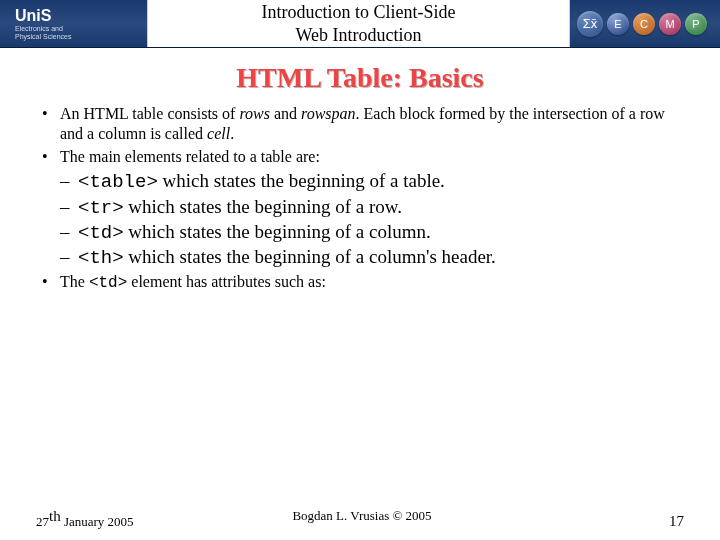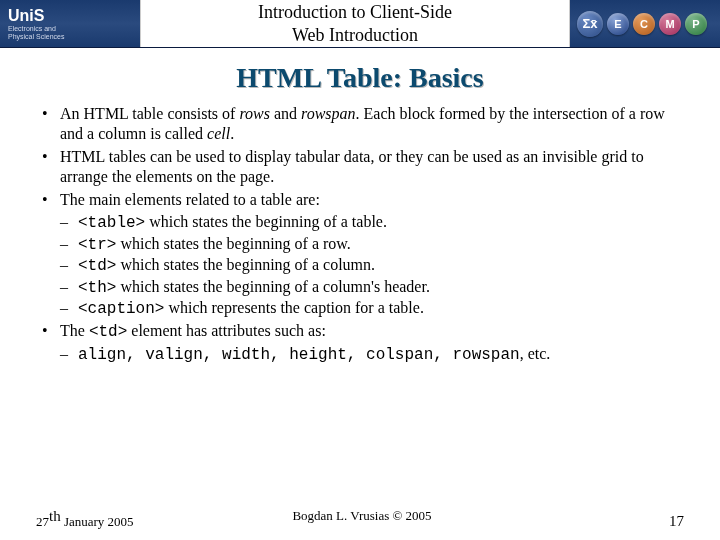--- a/index.html
+++ b/index.html
@@ -21,20 +21,21 @@
     border-bottom: 1px solid #0a1a3e;
   }
   .header-left {
     width: 140px;
     height: 100%;
     display: flex;
     flex-direction: column;
     justify-content: center;
     padding-left: 8px;
     color: #fff;
+    margin-left: 7px;
   }
   .unis-logo {
     font-size: 16px;
     font-weight: bold;
     font-family: Arial, sans-serif;
     color: #ffffff;
   }
   .unis-sub {
     font-size: 7px;
     color: #d0d8ea;
@@ -67,53 +68,53 @@
     padding-right: 6px;
   }
   .badge {
     width: 22px;
     height: 22px;
     border-radius: 50%;
     display: flex;
     align-items: center;
     justify-content: center;
     font-size: 11px;
-    font-weight: bold;
+    font-weight: normal;
     font-family: Arial, sans-serif;
     color: #fff;
     box-shadow: 0 1px 2px rgba(0,0,0,.4), inset 0 2px 3px rgba(255,255,255,.3);
   }
   .badge.sigma { width: 26px; height: 26px; background: radial-gradient(circle at 35% 30%, #6a8ac4, #2a4a84); font-size: 13px; }
   .badge.e { background: radial-gradient(circle at 35% 30%, #8aa4d6, #1a3a7e); }
   .badge.c { background: radial-gradient(circle at 35% 30%, #e49a5a, #b05a1a); }
   .badge.m { background: radial-gradient(circle at 35% 30%, #d47a9a, #a02a5a); }
   .badge.p { background: radial-gradient(circle at 35% 30%, #7ab48a, #2a7a3a); }
   .slide-title {
     text-align: center;
     font-size: 28px;
     font-weight: bold;
-    color: #0c4a6e;
+    color: #ef4444;
     margin: 14px 0 10px 0;
     text-shadow: 1px 1px 0 #bbb;
   }
   .content {
     padding: 0 36px 0 36px;
     font-size: 16px;
     line-height: 1.28;
   }
   ul.main { list-style: none; padding-left: 4px; }
   ul.main > li { position: relative; padding-left: 20px; margin-bottom: 2px; }
   ul.main > li::before {
     content: "•";
     position: absolute;
     left: 2px;
     top: 0;
     font-size: 16px;
   }
-  ul.sub { list-style: none; padding-left: 24px; margin: 1px 0 1px 0; font-size: 16px; }
+  ul.sub { list-style: none; padding-left: 24px; margin: 1px 0 1px 0; font-size: 19px; }
   ul.sub > li { position: relative; padding-left: 18px; margin-bottom: 0; }
   ul.sub > li::before {
     content: "–";
     position: absolute;
     left: 0;
     top: 0;
   }
   .mono { font-family: "Courier New", Courier, monospace; }
   .ital { font-style: italic; }
   .footer {
@@ -155,37 +156,32 @@
   </div>
 </div>
 
 <div class="slide-title">HTML Table: Basics</div>
 
 <div class="content">
   <ul class="main">
     <li>
       <span>An HTML table consists of </span><span class="ital">rows</span><span> and </span><span class="ital">rowspan</span><span>. Each block formed by the intersection of a row and a column is called </span><span class="ital">cell</span><span>.</span>
     </li>
-    <li>HTML tables can be used to display tabular data, or they can be used as an invisible grid to arrange the elements on the page.</li>
     <li>The main elements related to a table are:</li>
   </ul>
   <ul class="sub">
     <li><span class="mono">&lt;table&gt;</span><span> which states the beginning of a table.</span></li>
     <li><span class="mono">&lt;tr&gt;</span><span> which states the beginning of a row.</span></li>
     <li><span class="mono">&lt;td&gt;</span><span> which states the beginning of a column.</span></li>
     <li><span class="mono">&lt;th&gt;</span><span> which states the beginning of a column's header.</span></li>
-    <li><span class="mono">&lt;caption&gt;</span><span> which represents the caption for a table.</span></li>
   </ul>
   <ul class="main">
     <li>
       <span>The </span><span class="mono">&lt;td&gt;</span><span> element has attributes such as:</span>
     </li>
-  </ul>
-  <ul class="sub">
-    <li><span class="mono">align, valign, width, height, colspan, rowspan</span><span>, etc.</span></li>
   </ul>
 </div>
 
 <div class="footer">
   <div class="footer-center">Bogdan L. Vrusias © 2005</div>
   <div class="footer-left">
     <span>27</span><sup>th</sup><span> January 2005</span>
   </div>
   <div class="footer-right">17</div>
 </div>

